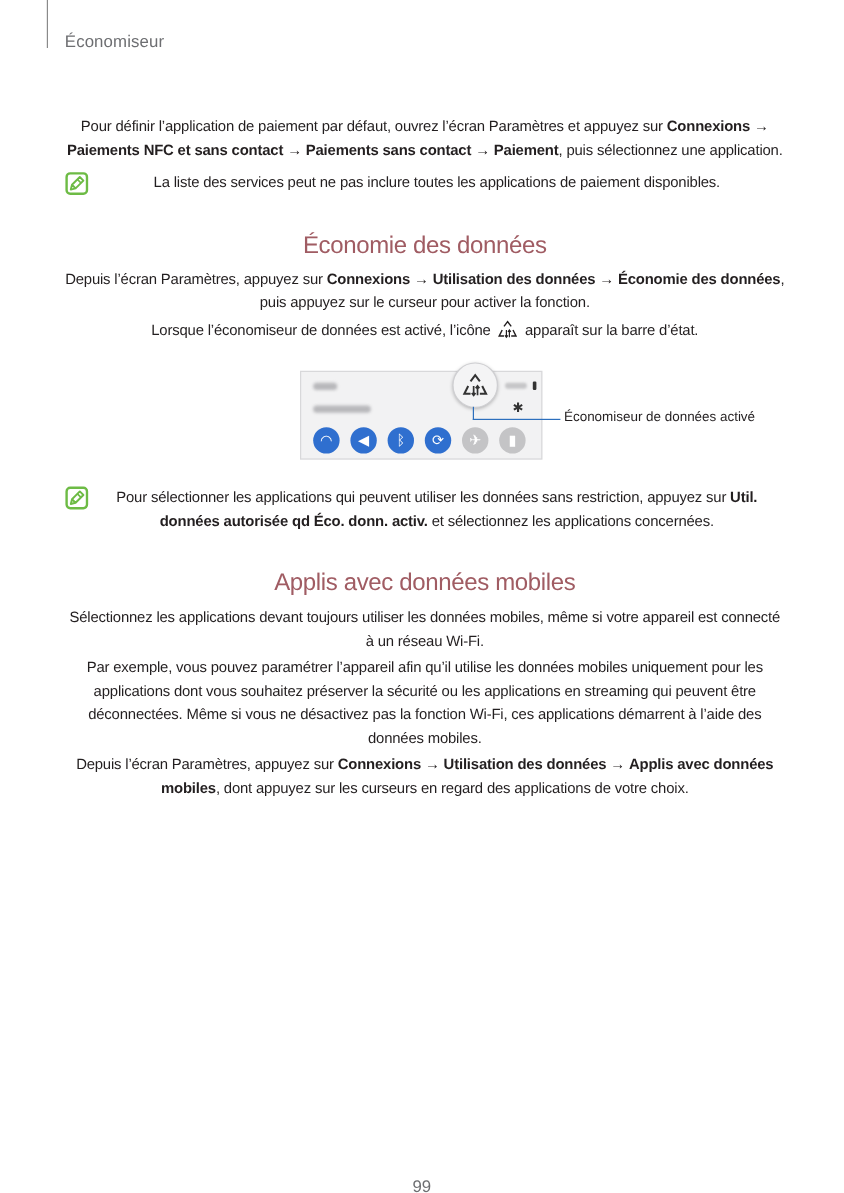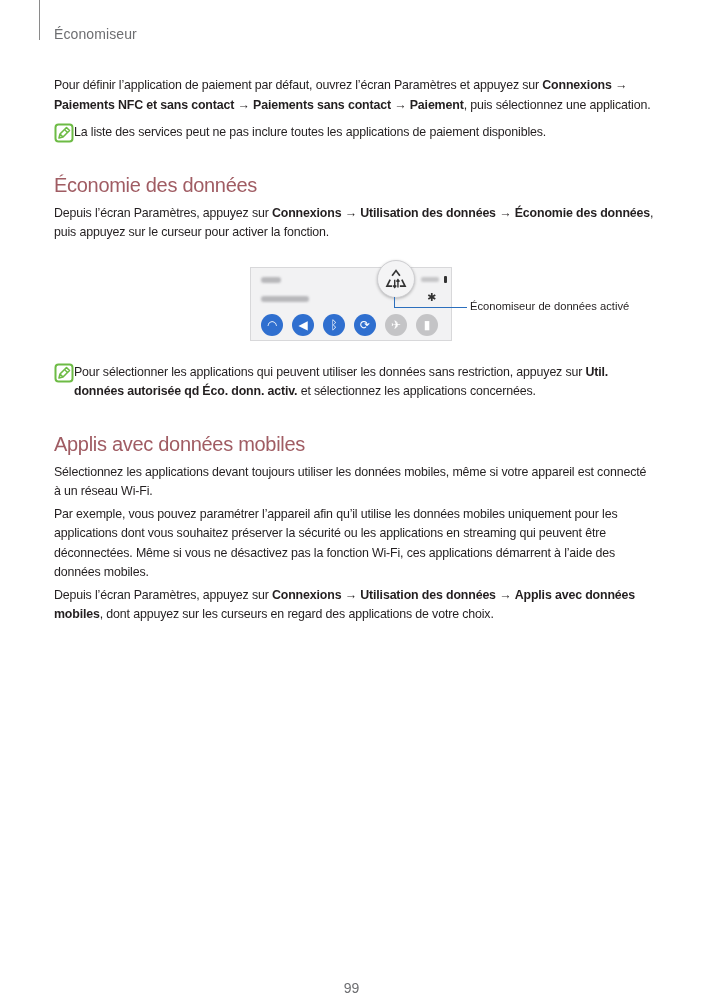--- a/index.html
+++ b/index.html
@@ -1,20 +1,20 @@
 <!DOCTYPE html>
 <html><head>
 <meta charset="utf-8">
 <style>
   html, body { margin:0; padding:0; background:#ffffff; }
   body { width:703px; height:994px; position:relative; overflow:hidden;
          font-family:"Liberation Sans", "DejaVu Sans", sans-serif; color:#231f20; }
   .header-rule { position:absolute; left:39px; top:0; width:1px; height:40px; background:#8a8a8a; }
   .header-title { position:absolute; left:54px; top:26px; font-size:14px; color:#6d6e71; letter-spacing:0.1px; }
-  .content { position:absolute; left:54px; top:76px; width:600px; }
+  .content { position:absolute; left:54px; top:96px; width:600px;text-align:center; }
   p { margin:0; font-size:12.4px; line-height:19.5px; letter-spacing:-0.15px; }
   b { font-weight:bold; }
   .para { margin-bottom:3px; }
   .note { position:relative; padding-left:20px; margin-top:8px; }
   .note-icon { position:absolute; left:0; top:0; width:20px; height:20px; }
   h2 { margin:0; font-size:20px; font-weight:normal; color:#a05c63; letter-spacing:-0.3px; }
   .sec1-title { margin-top:31px; margin-bottom:7px; }
   .sec2-title { margin-top:31px; margin-bottom:7px; }
   .inline-icon { display:inline-block; width:18px; height:17px; vertical-align:-4px; margin:0 2px; }
   .figure { position:relative; height:96px; margin-top:16px; }
@@ -47,20 +47,30 @@
     <svg class="note-icon" viewBox="0 0 20 20">
       <rect x="1.5" y="1.5" width="17" height="17" rx="3" fill="none" stroke="#6dbb45" stroke-width="2"></rect>
       <path d="M5 15 L6 11 L12.5 4.5 L15.5 7.5 L9 14 Z M6 11 L9 14" fill="none" stroke="#6dbb45" stroke-width="1.6" stroke-linejoin="round"></path>
       <path d="M10.5 6.5 L13.5 9.5" stroke="#6dbb45" stroke-width="1.4"></path>
     </svg>
     <p>La liste des services peut ne pas inclure toutes les applications de paiement disponibles.</p>
   </div>
 
   <h2 class="sec1-title">Économie des données</h2>
   <p class="para"><span>Depuis l’écran Paramètres, appuyez sur </span><b>Connexions</b><span> → </span><b>Utilisation des données</b><span> → </span><b>Économie des données</b><span>, puis appuyez sur le curseur pour activer la fonction.</span></p>
+  <p class="para">
+    <span>Lorsque l’économiseur de données est activé, l’icône</span>
+    <svg class="inline-icon" viewBox="0 0 18 17">
+      <path d="M6 6 L9 2 L12 6" fill="none" stroke="#231f20" stroke-width="1.2"></path>
+      <path d="M4.5 9 L2 14 L6 14" fill="none" stroke="#231f20" stroke-width="1.2"></path>
+      <path d="M13.5 9 L16 14 L12 14" fill="none" stroke="#231f20" stroke-width="1.2"></path>
+      <path d="M8 9 L8 15 M6.8 13.5 L8 15 L9.2 13.5 M10.5 15 L10.5 9 M9.3 10.5 L10.5 9 L11.7 10.5" fill="none" stroke="#231f20" stroke-width="1"></path>
+    </svg>
+    <span>apparaît sur la barre d’état.</span>
+  </p>
 
   <div class="figure">
     <div class="panel">
       <div class="blur1"></div>
       <div class="blur2"></div>
       <div class="blur3"></div>
       <div class="batt"></div>
       <div class="gear">✱</div>
       <div id="qs-row">
           <div class="qs on" style="left: 10px;">◠</div>

